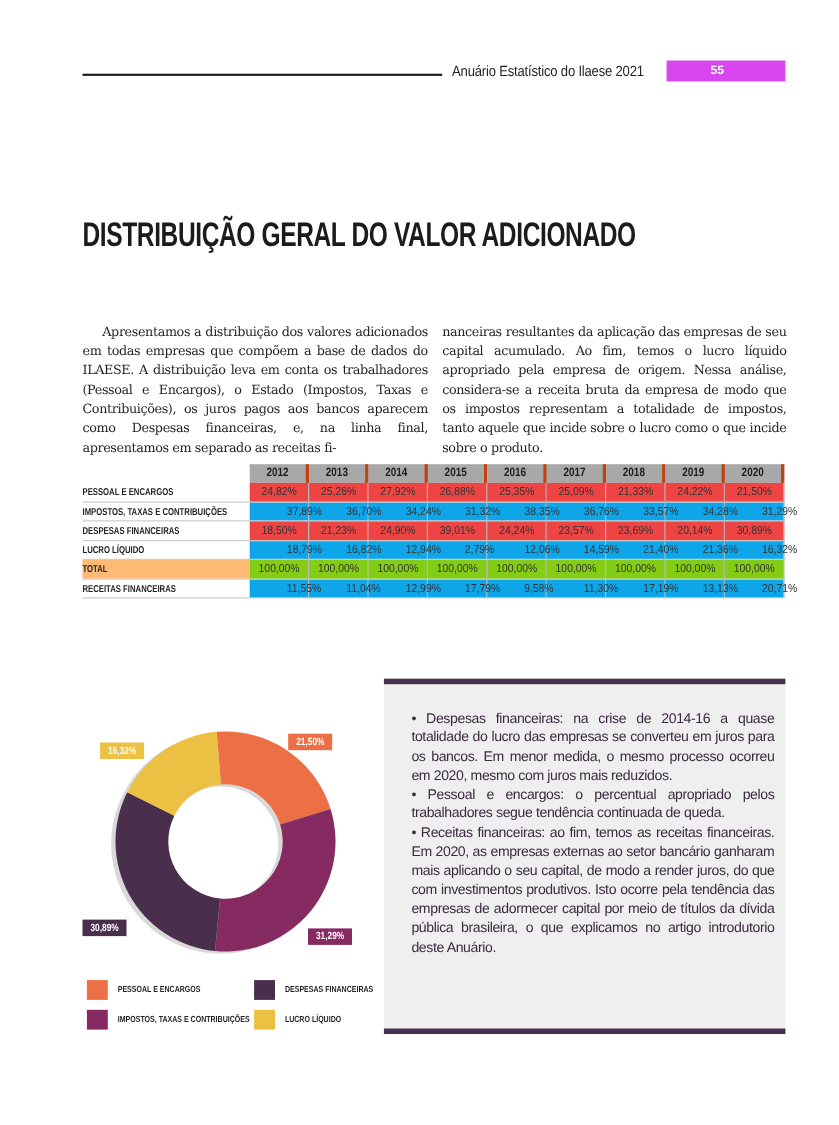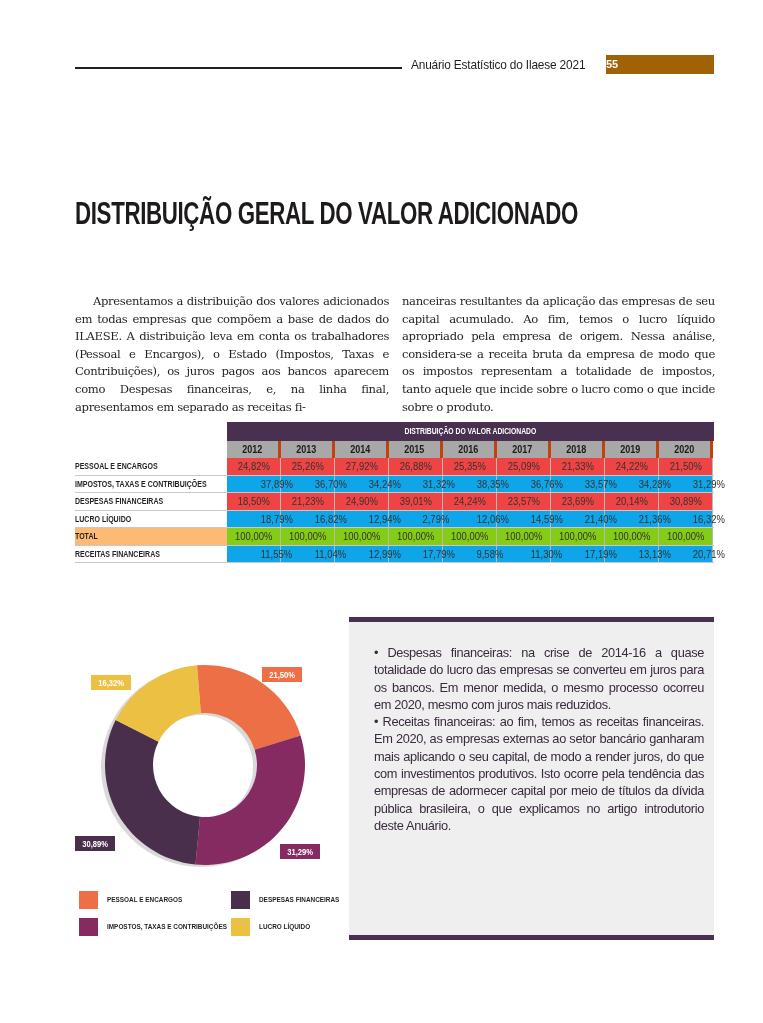--- a/index.html
+++ b/index.html
@@ -1,19 +1,19 @@
 <!DOCTYPE html>
 <html><head>
 <meta charset="utf-8">
 <style>
   html, body { margin:0; padding:0; background:#ffffff; }
   body { width:763px; height:1023px; position:relative; overflow:hidden; font-family:"Liberation Sans", sans-serif; color:#231f20; }
   .hdr-line { position:absolute; left:75px; top:67px; width:327px; height:2px; background:#231f20; }
   .hdr-title { position:absolute; left:411px; top:57px; font-family:"Liberation Sans", sans-serif; font-size:13.5px; color:#231f20; letter-spacing:-0.2px; transform:scaleX(0.88); transform-origin:left center; white-space:nowrap; }
-  .hdr-page { position:absolute; left:606px; top:55px; width:108px; height:19px; background:#a16207; color:#fff; font-weight:bold; font-size:11px; text-align:left; box-sizing:border-box; padding-right:16px; line-height:19px; }
+  .hdr-page { position:absolute; left:606px; top:55px; width:108px; height:19px; background:#d946ef; color:#fff; font-weight:bold; font-size:11px; text-align:center; box-sizing:border-box; padding-right:16px; line-height:19px; }
   .page-title { position:absolute; left:75px; top:196px; font-family:"Liberation Sans", sans-serif; font-weight:bold; font-size:31px; letter-spacing:-0.5px; color:#1d1a1b; transform:scaleX(0.72); transform-origin:left top; white-space:nowrap; }
   .intro { position:absolute; top:293px; font-family:"DejaVu Serif", serif; font-size:11.6px; line-height:17.6px; color:#231f20; text-align:justify; letter-spacing:-0.35px; }
   .intro.c1 { left:75px; width:314px; text-indent:18px; }
   .intro.c2 { left:402px; width:313px; }
   
   .tbl { position:absolute; left:75px; top:422px; width:639px; }
   .tbl-head { margin-left:152px; height:19px; background:#4a3050; color:#fff; font-weight:bold; font-size:8.5px; line-height:19px; text-align:center; transform-origin:center; letter-spacing:0px; }
   .tbl-head span { display:inline-block; transform:scaleX(0.8); }
   .row { display:flex; height:16.5px; }
   .row .lab { width:152px; font-weight:bold; font-size:9px; line-height:16.5px; white-space:nowrap; }
@@ -48,21 +48,20 @@
 <div class="hdr-line"></div>
 <div class="hdr-title">Anuário Estatístico do Ilaese 2021</div>
 <div class="hdr-page">55</div>
 
 <div class="page-title">DISTRIBUIÇÃO GERAL DO VALOR ADICIONADO</div>
 
 <div class="intro c1">Apresentamos a distribuição dos valores adicionados em todas empresas que compõem a base de dados do ILAESE. A distribuição leva em conta os trabalhadores (Pessoal e Encargos), o Estado (Impostos, Taxas e Contribuições), os juros pagos aos bancos aparecem como Despesas financeiras, e, na linha final, apresentamos em separado as receitas fi-</div>
 <div class="intro c2">nanceiras resultantes da aplicação das empresas de seu capital acumulado. Ao fim, temos o lucro líquido apropriado pela empresa de origem. Nessa análise, considera-se a receita bruta da empresa de modo que os impostos representam a totalidade de impostos, tanto aquele que incide sobre o lucro como o que incide sobre o produto.</div>
 
 <div class="tbl">
-  <div class="tbl-head"><span>DISTRIBUIÇÃO DO VALOR ADICIONADO</span></div>
   <div class="row yr" id="yr-row">
     <div class="lab"></div>
   <div class="cell"><span>2012</span></div>
       <div class="cell"><span>2013</span></div>
       <div class="cell"><span>2014</span></div>
       <div class="cell"><span>2015</span></div>
       <div class="cell"><span>2016</span></div>
       <div class="cell"><span>2017</span></div>
       <div class="cell"><span>2018</span></div>
       <div class="cell"><span>2019</span></div>
@@ -171,15 +170,16 @@
   <div class="tx">IMPOSTOS, TAXAS E CONTRIBUIÇÕES</div>
 </div>
 <div class="legend" style="left:231px;top:918px;">
   <div class="sw" id="sw3" style="background: rgb(236, 192, 67);"></div>
   <div class="tx">LUCRO LÍQUIDO</div>
 </div>
 
 <div class="sbox">
   <div class="sbox-text" id="sbox-text">
       <p><span class="bullet">•</span> <span>Despesas financeiras</span><span>: na crise de 2014-16 a quase totalidade do lucro das empresas se converteu em juros para os bancos. Em menor medida, o mesmo processo ocorreu em 2020, mesmo com juros mais reduzidos.</span></p>
+      <p><span class="bullet">•</span> <span>Pessoal e encargos</span><span>: o percentual apropriado pelos trabalhadores segue tendência continuada de queda.</span></p>
       <p><span class="bullet">•</span> <span>Receitas financeiras</span><span>: ao fim, temos as receitas financeiras. Em 2020, as empresas externas ao setor bancário ganharam mais aplicando o seu capital, de modo a render juros, do que com investimentos produtivos. Isto ocorre pela tendência das empresas de adormecer capital por meio de títulos da dívida pública brasileira, o que explicamos no artigo introdutorio deste Anuário.</span></p>
     </div>
 </div>
 
 </body></html>

